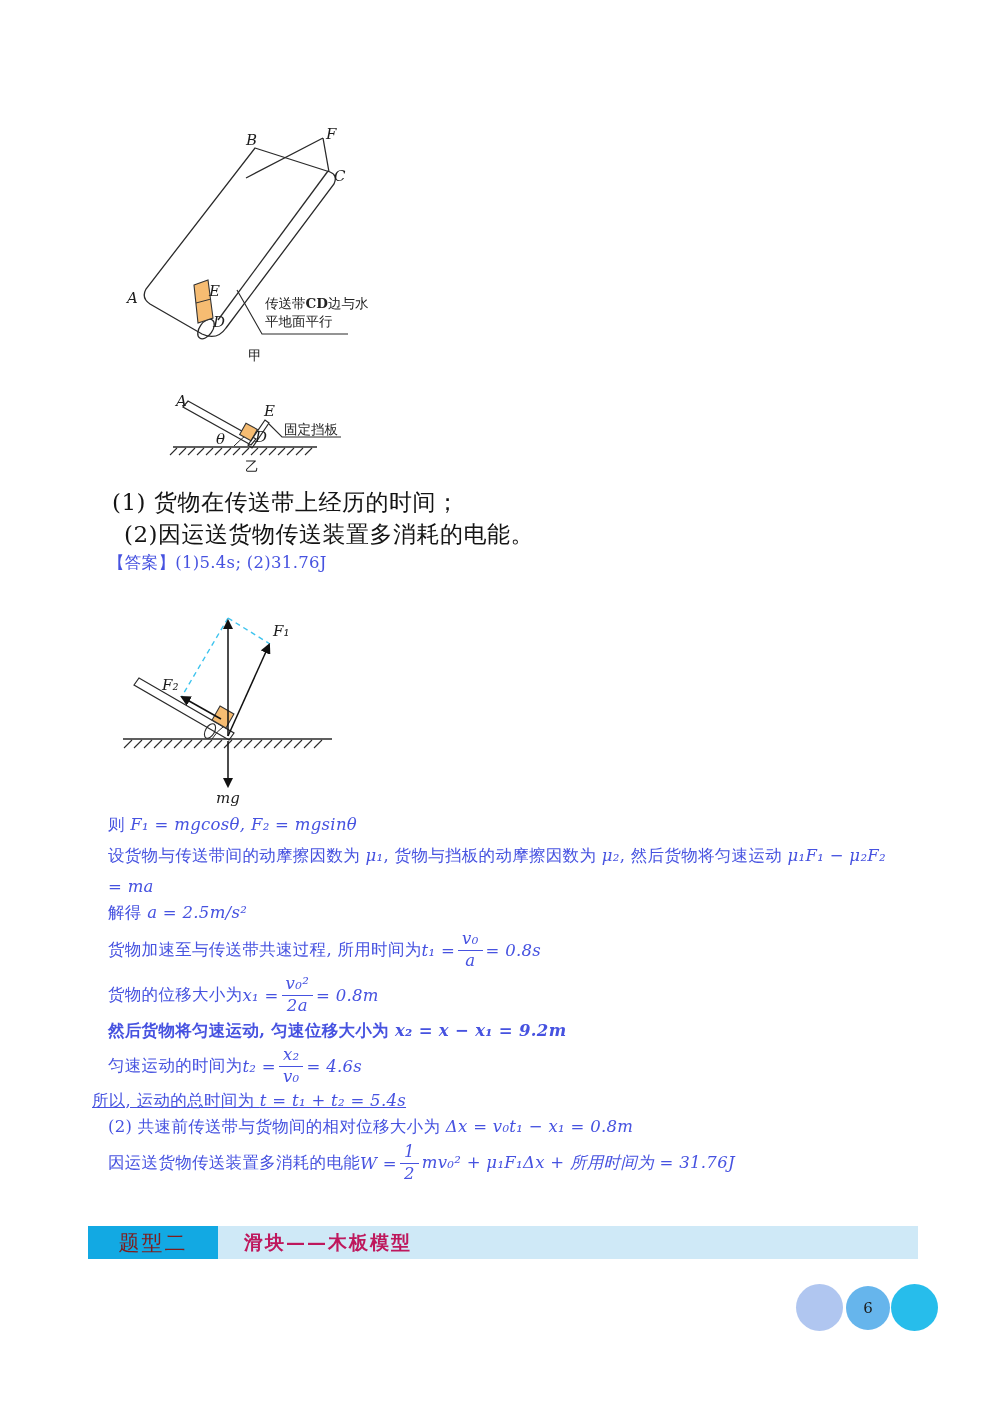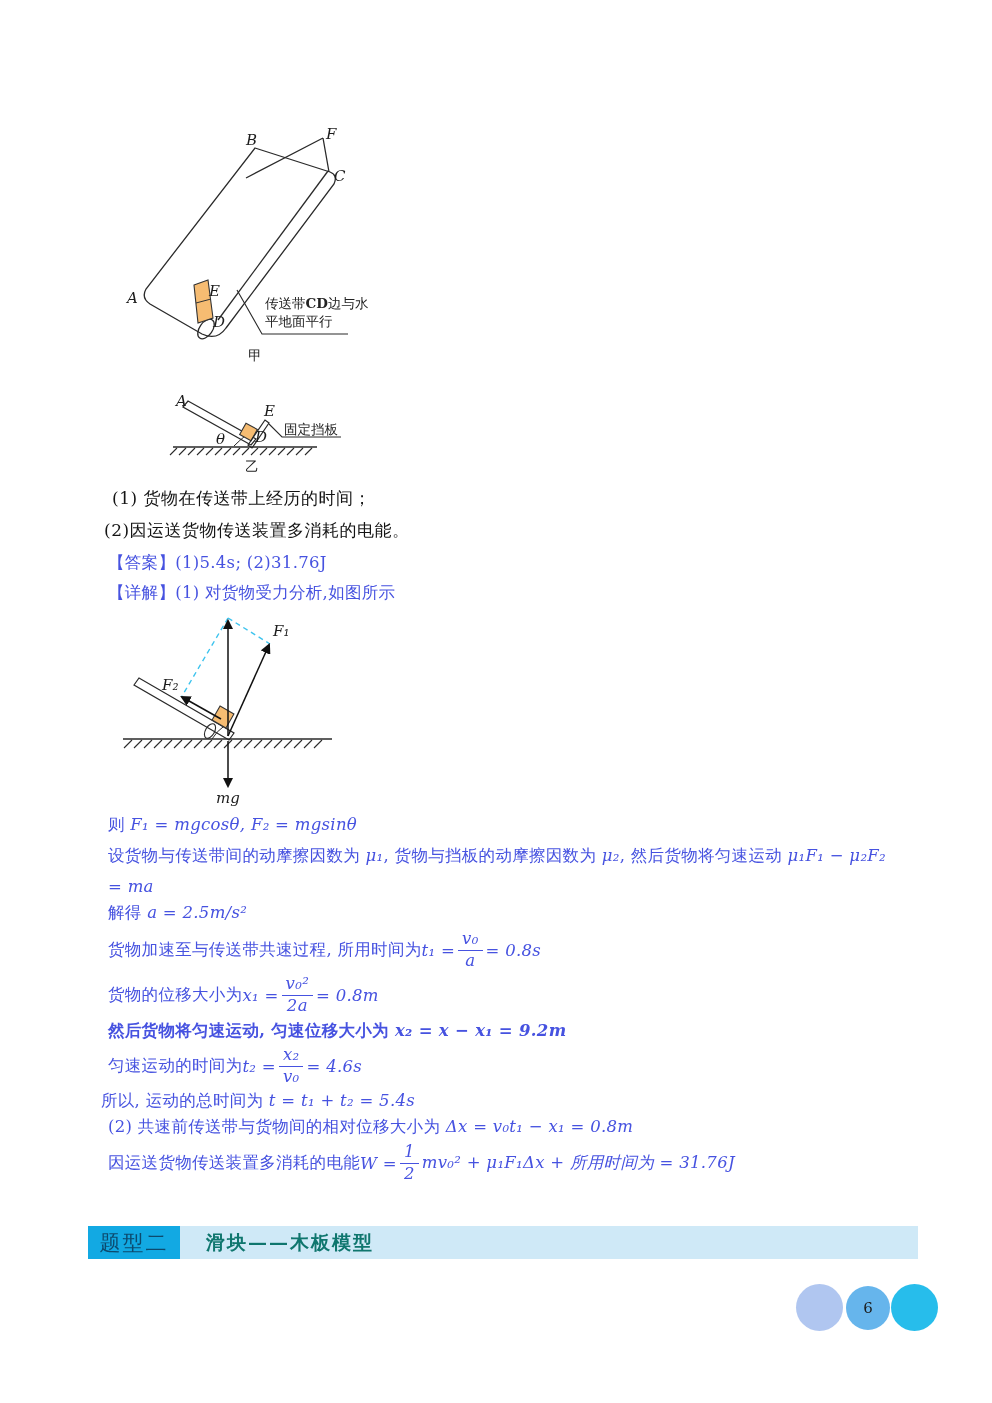--- a/index.html
+++ b/index.html
@@ -1,34 +1,34 @@
 <!DOCTYPE html>
 <html><head>
 <meta charset="utf-8">
 <style>
   html,body{margin:0;padding:0;}
   body{width:992px;height:1403px;background:#ffffff;position:relative;
        font-family:"DejaVu Serif","Liberation Serif",serif;}
   .page{position:absolute;left:0;top:0;width:992px;height:1403px;background:#fff;overflow:hidden;}
   .abs{position:absolute;}
-  .qtext{font-size:17px;color:#141414;letter-spacing:0.5px;}
+  .qtext{font-size:23px;color:#141414;letter-spacing:0.5px;}
   .sol{font-size:16.5px;color:#4652e0;letter-spacing:0.3px;white-space:nowrap;}
   .sol .cn{font-style:normal;}
   .sol .m{font-style:italic;}
   .fracline{display:flex;align-items:center;}
   .frac{display:inline-flex;flex-direction:column;align-items:center;line-height:1.12;
         margin:4px 3px;font-style:italic;}
   .frac .fn{padding:0 4px 1px 4px;border-bottom:1.3px solid #4652e0;}
   .frac .fd{padding:1px 4px 0 4px;}
   .banner{display:flex;align-items:stretch;}
-  .badge{width:92px;background:#12a9e3;color:#0c4a6e;display:flex;align-items:center;
+  .badge{width:130px;background:#12a9e3;color:#7f1d1d;display:flex;align-items:center;
          justify-content:center;font-size:21px;letter-spacing:2px;
          font-family:"DejaVu Sans","Liberation Sans",sans-serif;}
   .bar{flex:1;background:#cfe9f7;display:flex;align-items:center;}
-  .bar .title{margin-left:26px;font-size:19px;font-weight:bold;color:#0f766e;letter-spacing:2px;}
+  .bar .title{margin-left:26px;font-size:19px;font-weight:bold;color:#be185d;letter-spacing:2px;}
   .circle{position:absolute;border-radius:50%;}
   .c1{left:796px;top:1284px;width:47px;height:47px;background:#b0c6f0;}
   .c2{left:846px;top:1286px;width:44px;height:44px;background:#66b5ec;display:flex;
       align-items:center;justify-content:center;font-size:15px;color:#1c1c1c;}
   .c3{left:891px;top:1284px;width:47px;height:47px;background:#27bdeb;}
   svg text{font-family:"DejaVu Serif","Liberation Serif",serif;}
   .svglbl{font-style:italic;font-size:15px;fill:#1c1c1c;}
   .svgcn{font-style:normal;font-size:13.5px;fill:#222222;}
 </style>
 </head>
@@ -86,24 +86,23 @@
     </g>
     <text class="svglbl" x="31" y="16" font-size="14">A</text>
     <text class="svglbl" x="119" y="26" font-size="14">E</text>
     <text class="svglbl" x="110" y="52" font-size="14">D</text>
     <text class="svglbl" x="71" y="54" font-size="13">θ</text>
     <text class="svgcn" x="139" y="44" font-size="14">固定挡板</text>
     <text class="svgcn" x="107" y="81" text-anchor="middle" font-size="15">乙</text>
   </svg>
 
   <div class="abs qtext" style="left:112px;top:487px;">(1) 货物在传送带上经历的时间；</div>
-  <div class="abs qtext" style="left:104px;top:519px;text-align:right;">(2)因运送货物传送装置多消耗的电能。</div>
+  <div class="abs qtext" style="left:124px;top:519px;text-align:right;">(2)因运送货物传送装置多消耗的电能。</div>
 
   <div class="abs sol" style="left:108px;top:552px;"><span class="cn">【答案】</span><span>(1)5.4s; (2)31.76J</span></div>
-  <div class="abs sol" style="left:108px;top:582px;"><span class="cn">【详解】</span><span class="cn">(1) 对货物受力分析,如图所示</span></div>
 
   <svg class="abs" style="left:120px;top:603px;" width="230" height="210" viewBox="0 0 230 210">
     <defs>
       <marker id="ah" viewBox="0 0 10 10" refX="8" refY="5" markerWidth="7" markerHeight="7" orient="auto-start-reverse">
         <path d="M0,0 L10,5 L0,10 Z" fill="#111"></path>
       </marker>
     </defs>
     <polygon points="14,82 19,75 114,130 109,137" fill="none" stroke="#2a2a2a" stroke-width="1.2"></polygon>
     <ellipse cx="90" cy="128" rx="4.5" ry="8" fill="none" stroke="#2a2a2a" stroke-width="1.1" transform="rotate(30 90 128)"></ellipse>
     <rect x="95" y="106" width="16" height="16" fill="#f6bc72" stroke="#333" stroke-width="1.1" transform="rotate(30 103 114)"></rect>
@@ -171,21 +170,21 @@
   <div class="abs sol" style="left:108px;top:1020px;font-weight:bold;"><span class="cn">然后货物将匀速运动, 匀速位移大小为 </span><span class="m">x₂ = x − x₁ = 9.2m</span></div>
   <div class="abs sol fracline" style="left:108px;top:1044px;height:44px;">
       <span class="cn">匀速运动的时间为 </span>
       <span class="m">t₂ = </span>
       <span class="frac">
         <span class="fn">x₂</span>
         <span class="fd">v₀</span>
       </span>
       <span class="m"> = 4.6s</span>
     </div>
-  <div class="abs sol" style="left:101px;top:1090px;"><span class="cn">所以, 运动的总时间为 </span><span class="m">t = t₁ + t₂ = 5.4s</span></div>
+  <div class="abs sol" style="left:92px;top:1090px;text-decoration:underline;"><span class="cn">所以, 运动的总时间为 </span><span class="m">t = t₁ + t₂ = 5.4s</span></div>
   <div class="abs sol" style="left:108px;top:1116px;"><span class="cn">(2) 共速前传送带与货物间的相对位移大小为 </span><span class="m">Δx = v₀t₁ − x₁ = 0.8m</span></div>
   <div class="abs sol fracline" style="left:108px;top:1140px;height:46px;">
       <span class="cn">因运送货物传送装置多消耗的电能 </span>
       <span class="m">W = </span>
       <span class="frac">
         <span class="fn">1</span>
         <span class="fd">2</span>
       </span>
       <span class="m">mv₀² + μ₁F₁Δx + 所用时间为 = 31.76J</span>
     </div>

